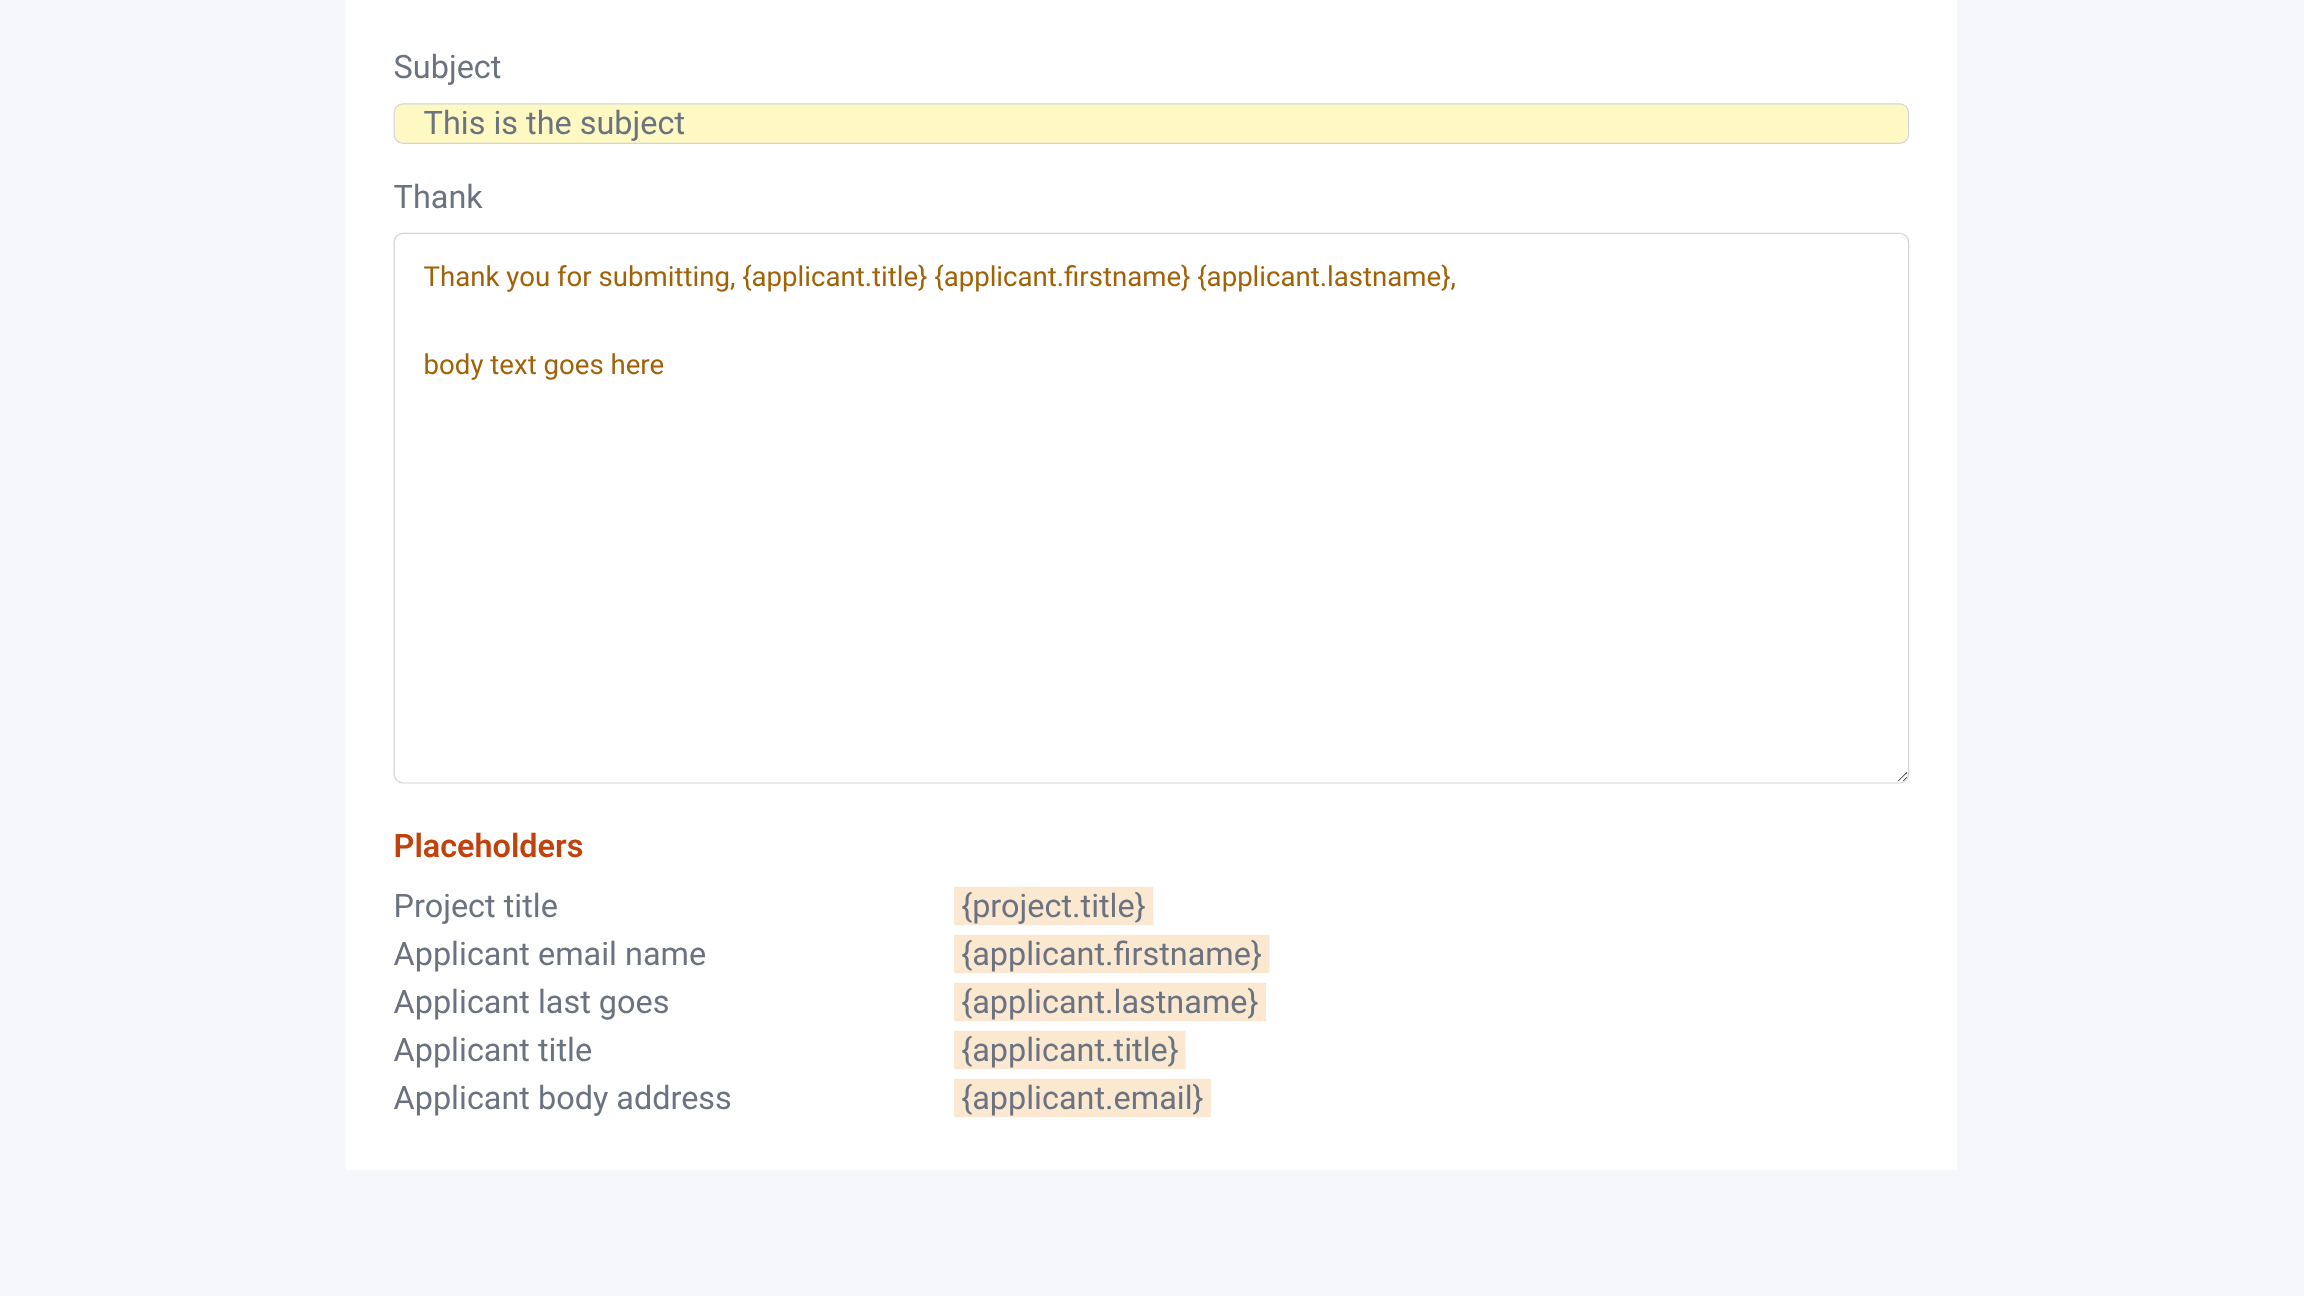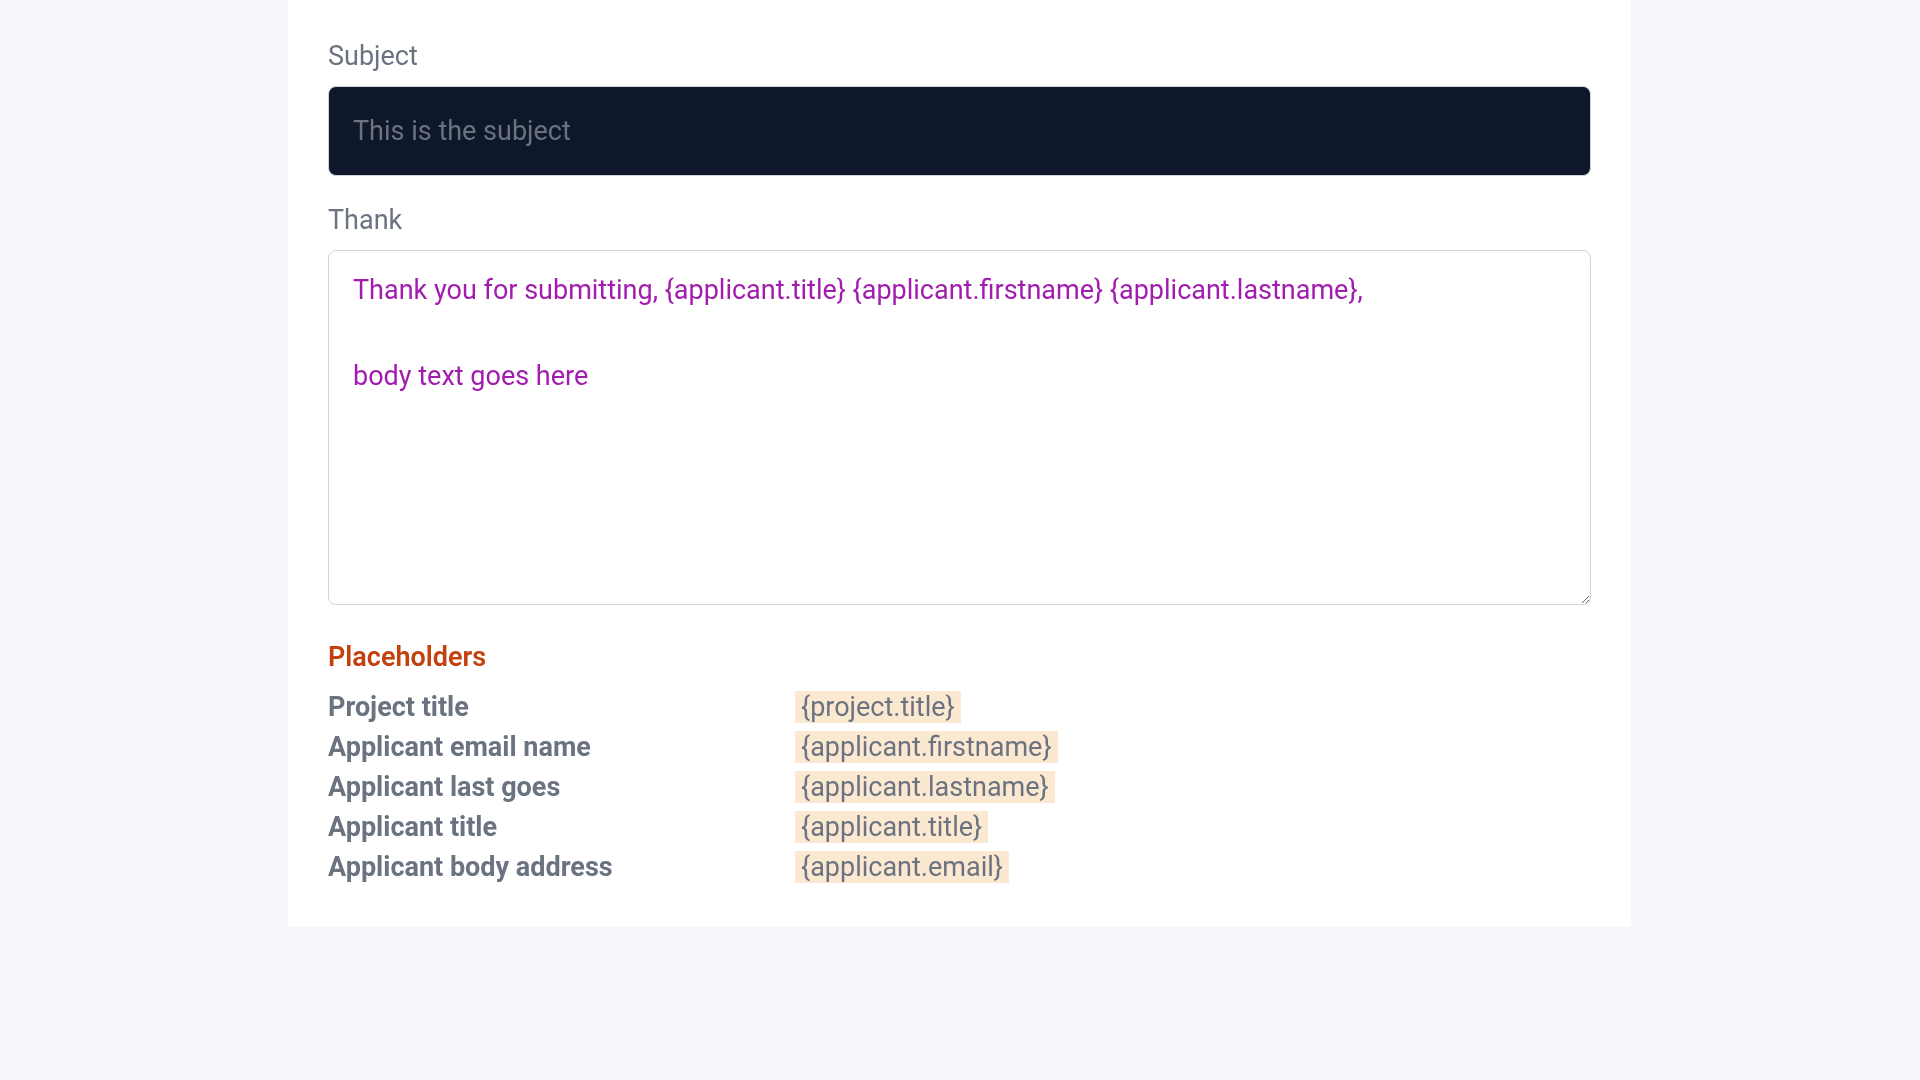--- a/index.html
+++ b/index.html
@@ -25,34 +25,34 @@
     }
     .field-label {
       font-size: 27px;
       color: #6b7280;
       font-weight: 400;
       margin-bottom: 14px;
       display: block;
     }
     .text-input {
       width: 100%;
-      padding: 28px 24px;
+      padding: 0 24px;
       font-size: 27px;
       color: #6b7280;
       border: 1px solid #d1d5db;
       border-radius: 8px;
       font-family: inherit;
-      background-color: #0f172a;
+      background-color: #fef9c3;
     }
     .textarea-input {
       width: 100%;
-      height: 355px;
+      height: 459px;
       padding: 18px 24px;
-      font-size: 27px;
-      color: #a21caf;
+      font-size: 23px;
+      color: #a16207;
       border: 1px solid #d1d5db;
       border-radius: 8px;
       font-family: inherit;
       resize: both;
       background-color: #ffffff;
       line-height: 1.6;
     }
     .placeholders-heading {
       font-size: 27px;
       font-weight: 600;
@@ -67,21 +67,20 @@
     .placeholder-row {
       display: table-row;
     }
     .placeholder-label {
       display: table-cell;
       font-size: 27px;
       color: #6b7280;
       padding: 4px 0;
       width: 420px;
       vertical-align: middle;
-      font-weight: bold;
     }
     .placeholder-token-cell {
       display: table-cell;
       padding: 2px 0;
       vertical-align: middle;
     }
     .placeholder-token {
       display: inline-block;
       font-size: 27px;
       color: #6b7280;

